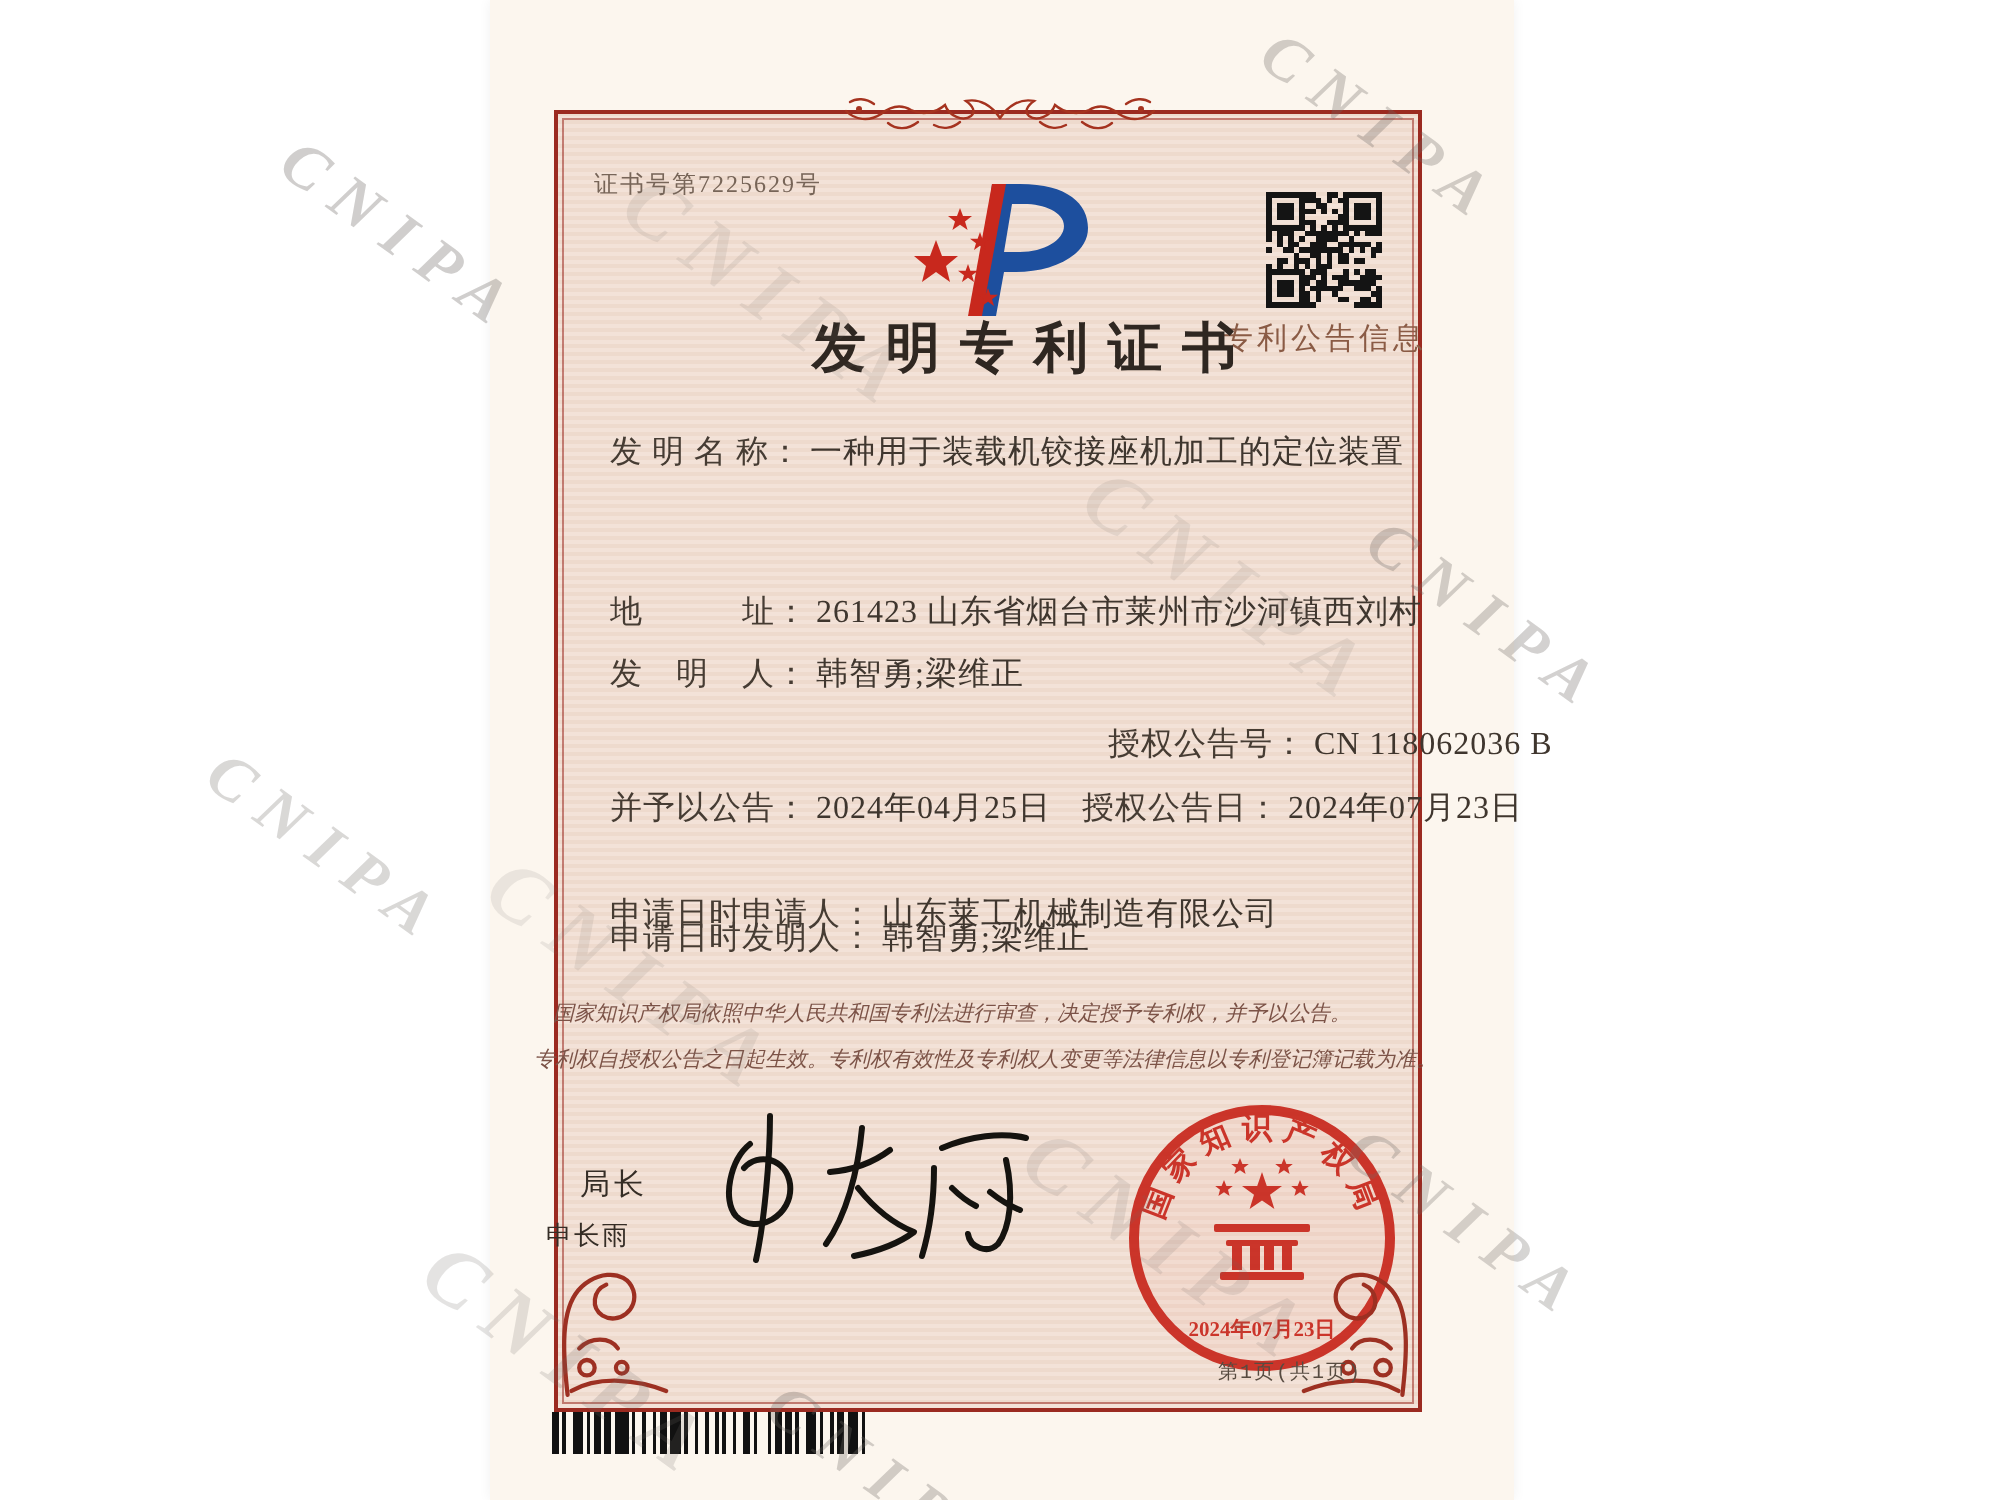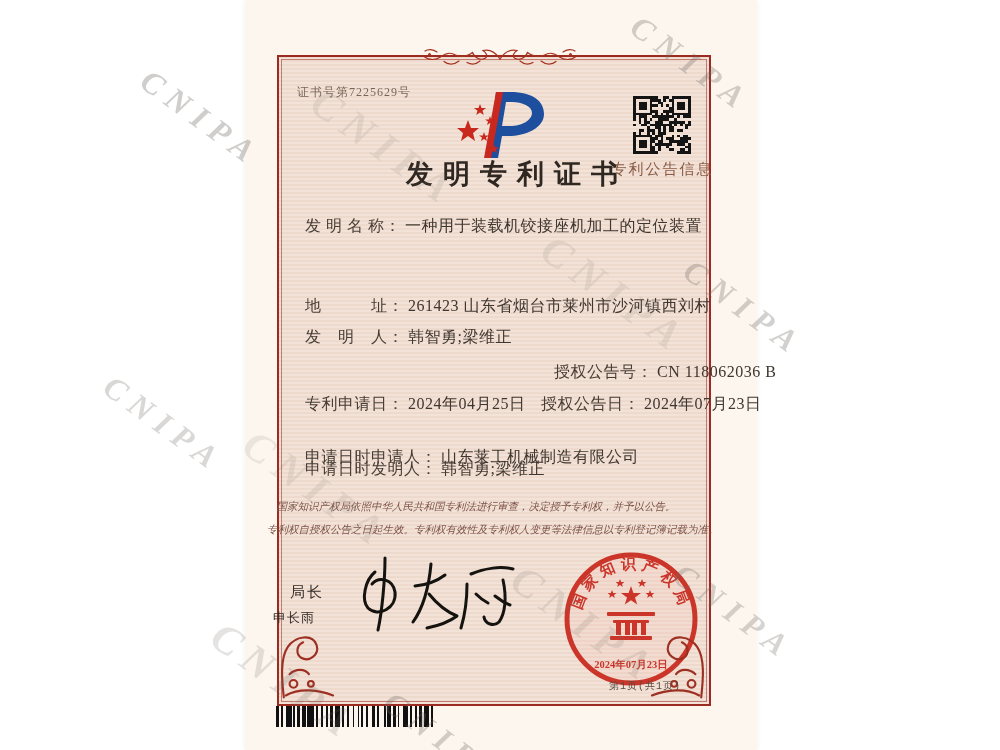--- a/index.html
+++ b/index.html
@@ -333,21 +333,21 @@
     <div class="row" style="left:60px;top:296px;">
       <span class="lbl">地　　　址：</span><span class="val">261423 山东省烟台市莱州市沙河镇西刘村</span>
     </div>
     <div class="row" style="left:60px;top:327px;">
       <span class="lbl">发　明　人：</span><span class="val">韩智勇;梁维正</span>
     </div>
     <div class="row" style="left:309px;top:362px;">
       <span class="lbl">授权公告号：</span><span class="val">CN 118062036 B</span>
     </div>
     <div class="row" style="left:60px;top:394px;">
-      <span class="lbl">专利申请日：</span><span class="val">2024年04月25日</span>
+      <span class="lbl">并予以公告：</span><span class="val">2024年04月25日</span>
     </div>
     <div class="row" style="left:296px;top:394px;">
       <span class="lbl">授权公告日：</span><span class="val">2024年07月23日</span>
     </div>
     <div class="row" style="left:60px;top:427px;margin-top:20px;">
       <span class="lbl">申请日时申请人：</span><span class="val">山东莱工机械制造有限公司</span>
     </div>
     <div class="row" style="left:60px;top:459px;">
       <span class="lbl">申请日时发明人：</span><span class="val">韩智勇;梁维正</span>
     </div>

